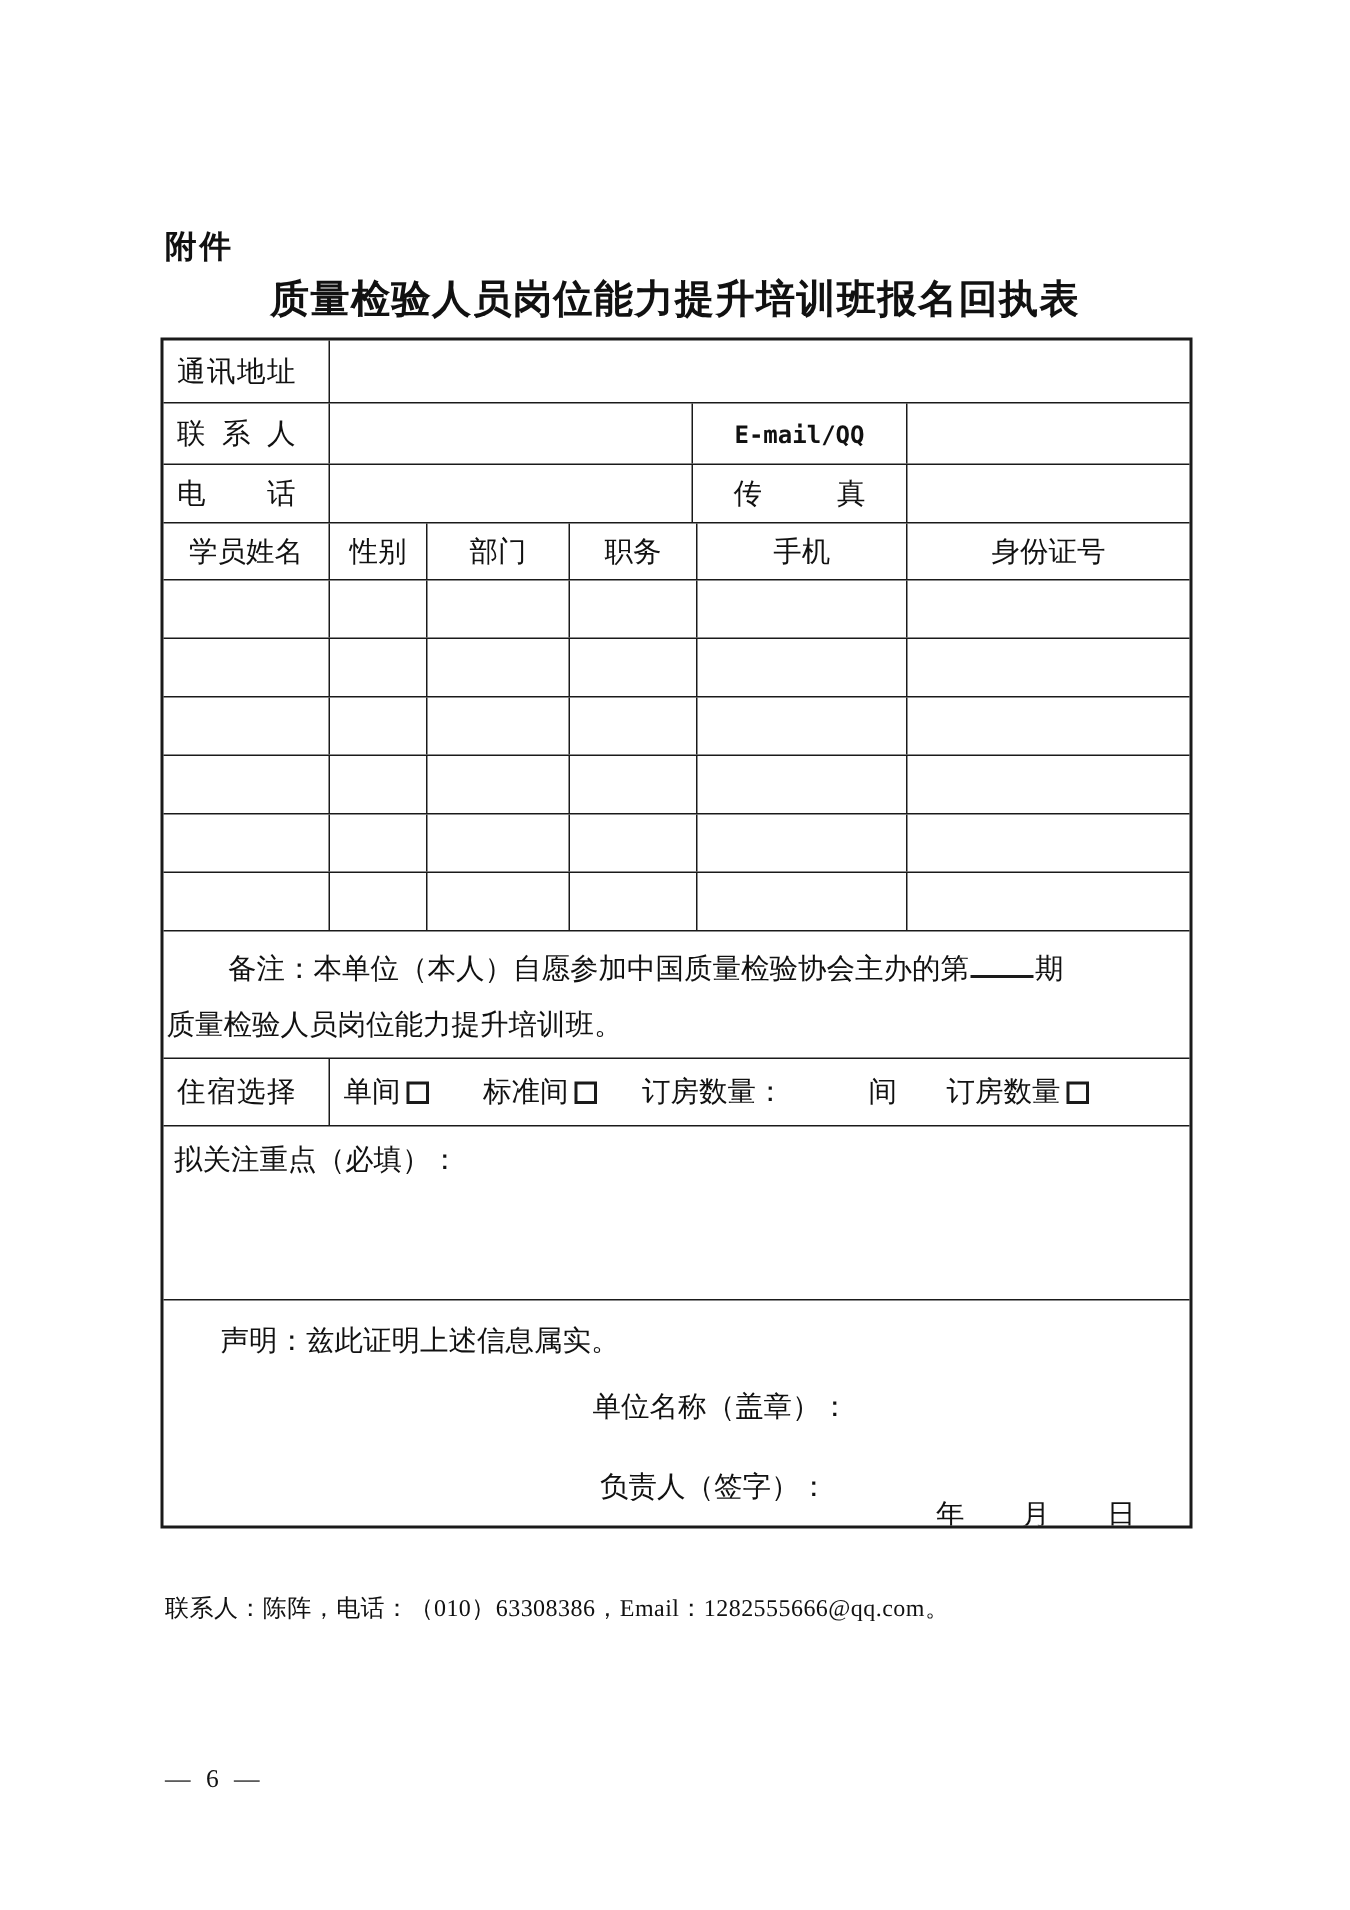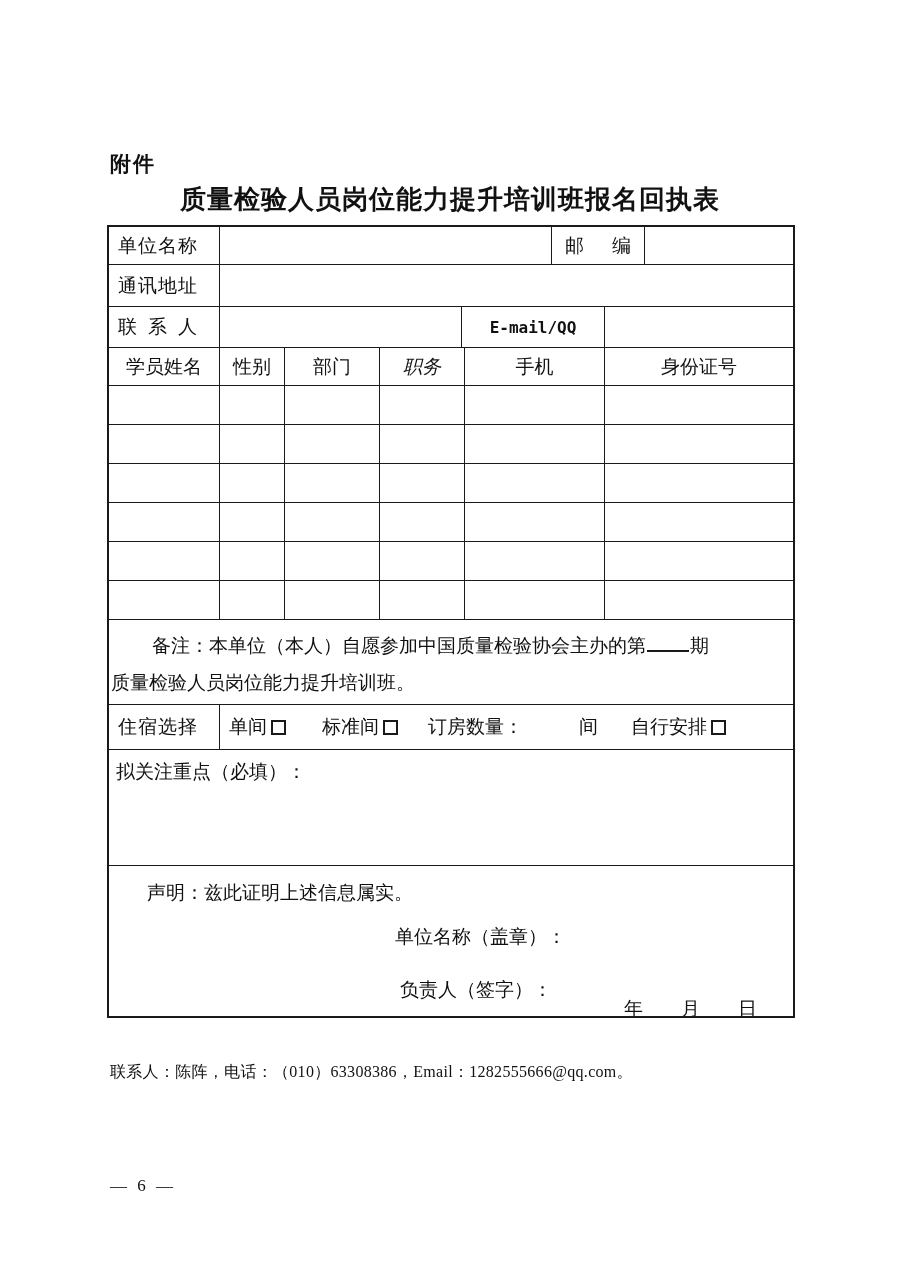--- a/index.html
+++ b/index.html
@@ -28,21 +28,21 @@
     border-right:1px solid #1a1a1a;box-sizing:border-box;
     display:flex;align-items:center;overflow:hidden;
   }
   .c:last-child{border-right:none;}
   .cb{border-right:1px solid #1a1a1a;box-sizing:border-box;overflow:hidden;}
   .cb:last-child{border-right:none;}
   .full{flex:1;}
   
   .w111{width:111px;}.w332{width:332px;}.w93{width:93px;}
   .w242{width:242px;}.w143{width:143px;}
-  .w65{width:65px;}.w95{width:95px;}.w85{width:85px;font-style:italic;}.w140{width:140px;}
+  .w65{width:65px;}.w95{width:95px;}.w85{width:85px;}.w140{width:140px;}
   .fx{flex:1;}
   
   .h37{height:37px;}.h41{height:41px;}.h40{height:40px;}.h38{height:38px;}
   .h84{height:84px;}.h44{height:44px;}.h115{height:115px;}.h150{height:150px;}
   
   .jl{flex:1;text-align:justify;text-align-last:justify;padding:0 22px 0 9px;}
   .jl-zip{flex:1;text-align:justify;text-align-last:justify;padding:0 13px;}
   .jl-mid{flex:1;text-align:justify;text-align-last:justify;padding:0 27px;}
   .ch{flex:1;text-align:center;}
   .mono{font-family:"DejaVu Sans Mono", monospace;font-size:16px;font-weight:bold;}
@@ -76,34 +76,20 @@
   }
 </style>
 </head>
 <body>
 
 <div class="attachment">附件</div>
 <h1 class="title">质量检验人员岗位能力提升培训班报名回执表</h1>
 
 <div class="tbl">
 
-  <div class="r h37">
-    <div class="c w111">
-      <span class="jl">单位名称</span>
-    </div>
-    <div class="c w332">
-      <span></span>
-    </div>
-    <div class="c w93">
-      <span class="jl-zip">邮编</span>
-    </div>
-    <div class="c fx">
-      <span></span>
-    </div>
-  </div>
 
   <div class="r h41">
     <div class="c w111">
       <span class="jl">通讯地址</span>
     </div>
     <div class="c fx">
       <span></span>
     </div>
   </div>
 
@@ -115,20 +101,34 @@
       <span></span>
     </div>
     <div class="c w143">
       <span class="ch mono">E-mail/QQ</span>
     </div>
     <div class="c fx">
       <span></span>
     </div>
   </div>
 
+  <div class="r h38">
+    <div class="c w111">
+      <span class="jl">电话</span>
+    </div>
+    <div class="c w242">
+      <span></span>
+    </div>
+    <div class="c w143">
+      <span class="jl-mid">传真</span>
+    </div>
+    <div class="c fx">
+      <span></span>
+    </div>
+  </div>
 
   <div class="r h37">
     <div class="c w111">
       <span class="ch">学员姓名</span>
     </div>
     <div class="c w65">
       <span class="ch">性别</span>
     </div>
     <div class="c w95">
       <span class="ch">部门</span>
@@ -204,21 +204,21 @@
     <div class="c w111">
       <span class="jl">住宿选择</span>
     </div>
     <div class="c hotel-content">
       <span>单间</span>
         <span class="chk"></span>
       <span class="gap36">标准间</span>
         <span class="chk"></span>
       <span class="gap30">订房数量：</span>
       <span class="gap56">间</span>
-      <span class="gap33">自行安排</span>
+      <span class="gap33">订房数量</span>
         <span class="chk"></span>
     </div>
   </div>
 
   <div class="r h115">
     <div class="cb full focus-box">
       <span>拟关注重点（必填）：</span>
     </div>
   </div>
 

